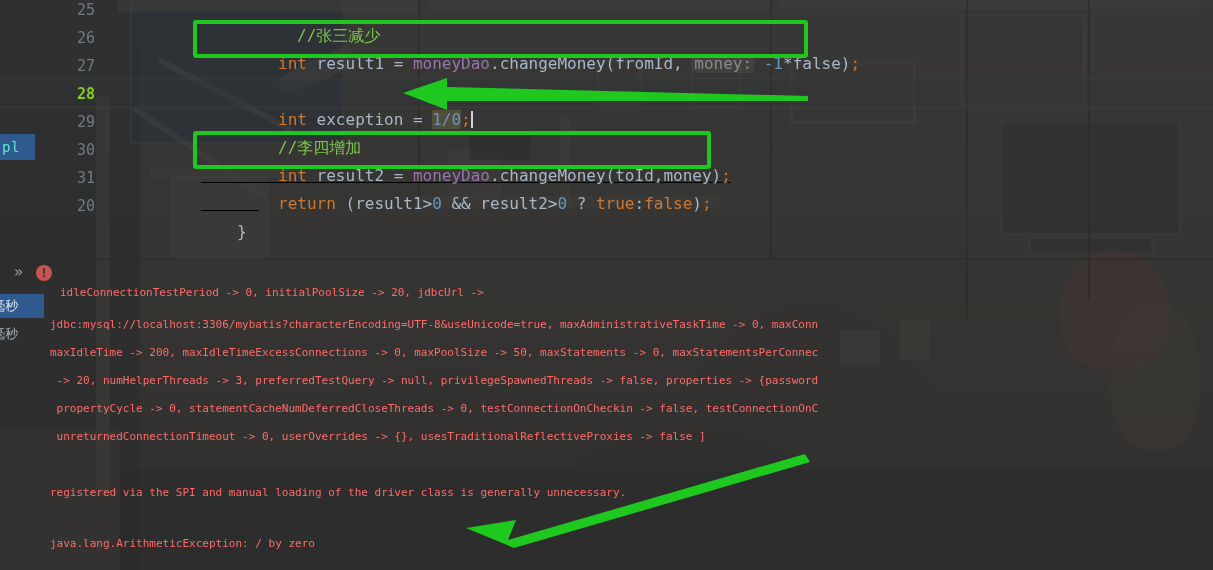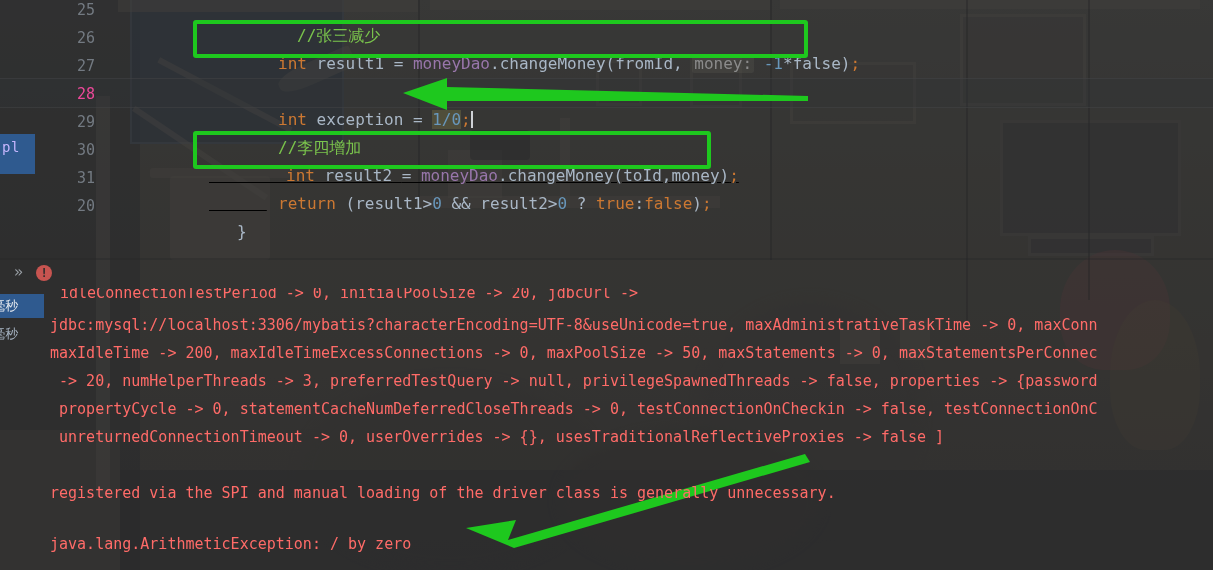--- a/index.html
+++ b/index.html
@@ -30,24 +30,24 @@
   .wp-horiz{position:absolute;height:2px;background:rgba(30,31,33,.35);}
 
   
   .dim{position:absolute;inset:0;background:rgba(43,43,43,.58);}
 
   
   .editor{position:absolute;left:0;top:0;width:1213px;height:258px;}
   .gutter{position:absolute;left:0;top:0;width:105px;height:258px;}
   .lnum{position:absolute;right:10px;width:60px;text-align:right;
         font-size:15px;color:#737a82;line-height:28px;height:28px;}
-  .lnum.active{color:#ec4899;font-weight:normal;}
-
-  .tabchip{position:absolute;left:0;top:134px;width:33px;height:40px;
-     background:#2f5a8f;color:#c4b5fd;font-size:14px;line-height:26px;
+  .lnum.active{color:#84cc16;font-weight:bold;}
+
+  .tabchip{position:absolute;left:0;top:134px;width:33px;height:26px;
+     background:#2f5a8f;color:#5eead4;font-size:14px;line-height:26px;
      padding-left:2px;letter-spacing:.5px;overflow:hidden;}
 
   .codearea{position:absolute;left:105px;top:0;right:0;height:258px;}
   .cline{position:absolute;left:0;height:28px;line-height:28px;font-size:16px;white-space:pre;letter-spacing:0px;}
   .curline{position:absolute;left:0;right:0;height:28px;background:rgba(50,52,54,.35);
            border-top:1px solid rgba(70,72,74,.45);border-bottom:1px solid rgba(70,72,74,.45);}
   .kw{color:#cc7832;}
   .ident{color:#a9b7c6;}
   .fld{color:#9876aa;}
   .num{color:#6897bb;}
@@ -75,21 +75,21 @@
   .st-grey{color:#9aa0a6;}
 
   
   .treepanel{position:absolute;left:0;top:288px;width:44px;height:282px;overflow:hidden;}
   .tnode{position:absolute;left:-16px;width:60px;height:24px;line-height:24px;font-size:13px;
          color:#a9b7c6;font-family:"DejaVu Sans","Liberation Sans",sans-serif;white-space:nowrap;}
   .tnode.selected{background:#2f5a8f;color:#e8ecf1;}
 
   
   .console{position:absolute;left:44px;top:288px;width:1169px;height:282px;overflow:hidden;}
-  .coline{position:absolute;left:0;white-space:pre;font-size:15px;line-height:22px;height:22px;
+  .coline{position:absolute;left:0;white-space:pre;font-size:11px;line-height:22px;height:22px;
           color:#ff6b68;letter-spacing:0px;}
 
   .scroll-v{position:absolute;right:0;top:288px;width:7px;height:282px;background:transparent;}
 </style>
 </head>
 <body>
 
 <div id="app">
 
   <div class="wallpaper">
@@ -159,21 +159,21 @@
       </div>
 
       <div class="cline" style="top:78px;left:96px;">
         <span class="kw">int</span><span class="ident"> exception </span><span class="op">= </span><span class="num sel">1/0</span><span class="kw">;</span><span class="caret"></span>
       </div>
 
       <div class="cline" style="top:106px;left:96px;">
         <span class="cmt-zh">//李四增加</span>
       </div>
 
-      <div class="cline" style="top:134px;left:104px;text-decoration:underline;">
+      <div class="cline" style="top:134px;left:96px;text-decoration:underline;">
         <span class="kw">int</span><span class="ident"> result2 </span><span class="op">= </span><span class="fld">moneyDao</span><span class="ident">.changeMoney(toId,money)</span><span class="kw">;</span>
       </div>
 
       <div class="cline" style="top:162px;left:96px;">
         <span class="kw">return</span><span class="ident"> (result1&gt;</span><span class="num">0</span><span class="ident"> &amp;&amp; result2&gt;</span><span class="num">0</span><span class="ident"> ? </span><span class="kw">true</span><span class="ident">:</span><span class="kw">false</span><span class="ident">)</span><span class="kw">;</span>
       </div>
 
       <div class="cline" style="top:190px;left:55px;">
         <span class="ident">}</span>
       </div>

